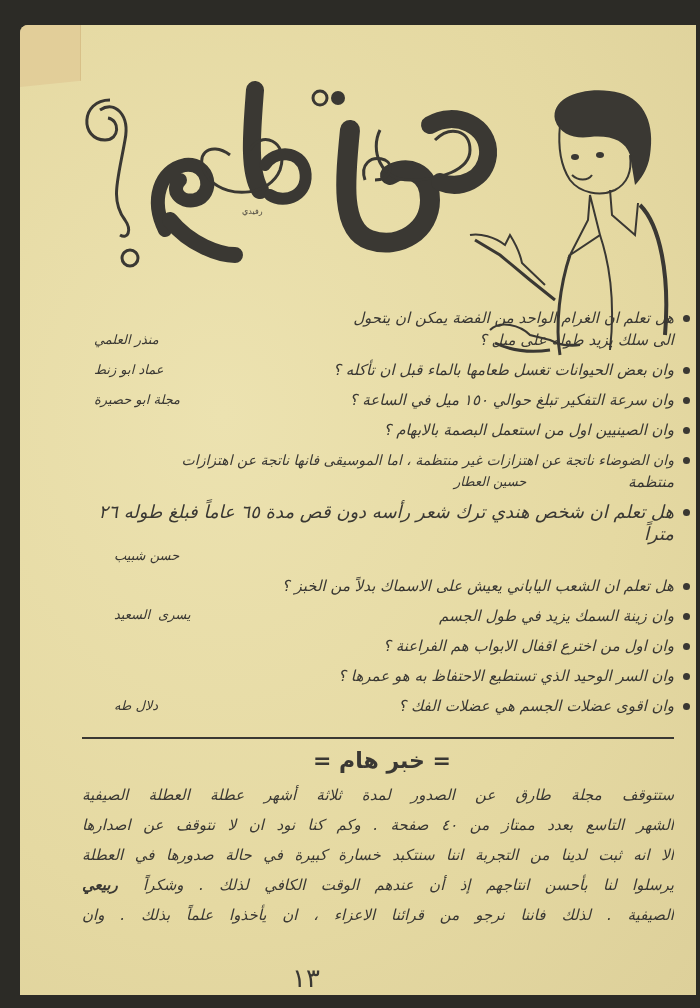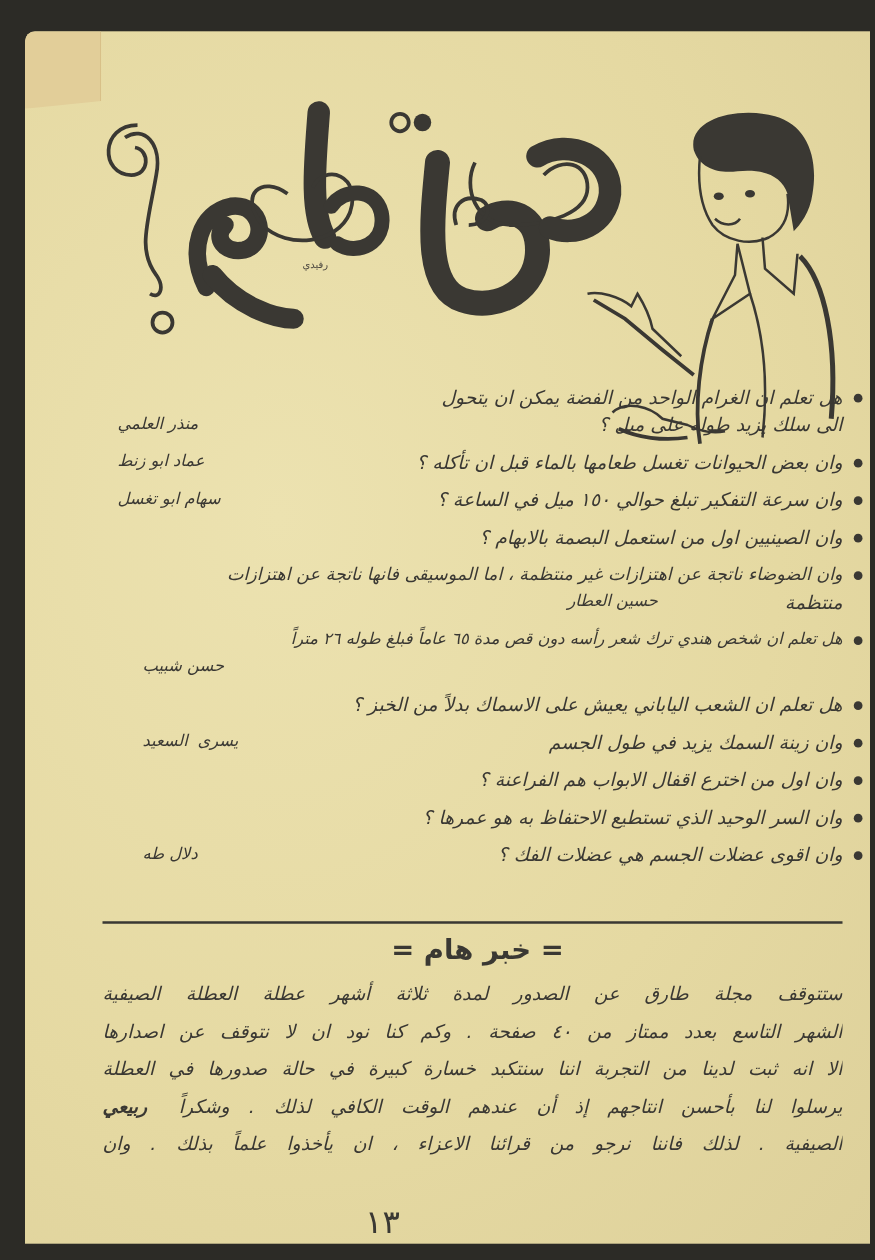--- a/index.html
+++ b/index.html
@@ -223,38 +223,38 @@
 
     <div class="fact">
       <span class="bullet"></span>
       <div>وان بعض الحيوانات تغسل طعامها بالماء قبل ان تأكله ؟</div>
       <span class="author">عماد ابو زنط</span>
     </div>
 
     <div class="fact">
       <span class="bullet"></span>
       <div>وان سرعة التفكير تبلغ حوالي ١٥٠ ميل في الساعة ؟</div>
-      <span class="author">سهام ابو تغسل</span>
+      <span class="author">مجلة ابو حصيرة</span>
     </div>
 
     <div class="fact">
       <span class="bullet"></span>
       <div>وان الصينيين اول من استعمل البصمة بالابهام ؟</div>
     </div>
 
     <div class="fact">
       <span class="bullet"></span>
       <div style="font-size:14px;font-style:italic;">وان الضوضاء ناتجة عن اهتزازات غير منتظمة ، اما الموسيقى فانها ناتجة عن اهتزازات</div>
       <div>منتظمة</div>
       <span class="author" style="left:360px;">حسين العطار</span>
     </div>
 
     <div class="fact">
       <span class="bullet"></span>
-      <div style="font-size:13px;">هل تعلم ان شخص هندي ترك شعر رأسه دون قص مدة ٦٥ عاماً فبلغ طوله ٢٦ متراً</div>
+      <div style="font-size:18px;">هل تعلم ان شخص هندي ترك شعر رأسه دون قص مدة ٦٥ عاماً فبلغ طوله ٢٦ متراً</div>
       <div style="height:22px;"></div>
       <span class="author" style="left:20px;">حسن شبيب</span>
     </div>
 
     <div class="fact">
       <span class="bullet"></span>
       <div>هل تعلم ان الشعب الياباني يعيش على الاسماك بدلاً من الخبز ؟</div>
     </div>
 
     <div class="fact">

